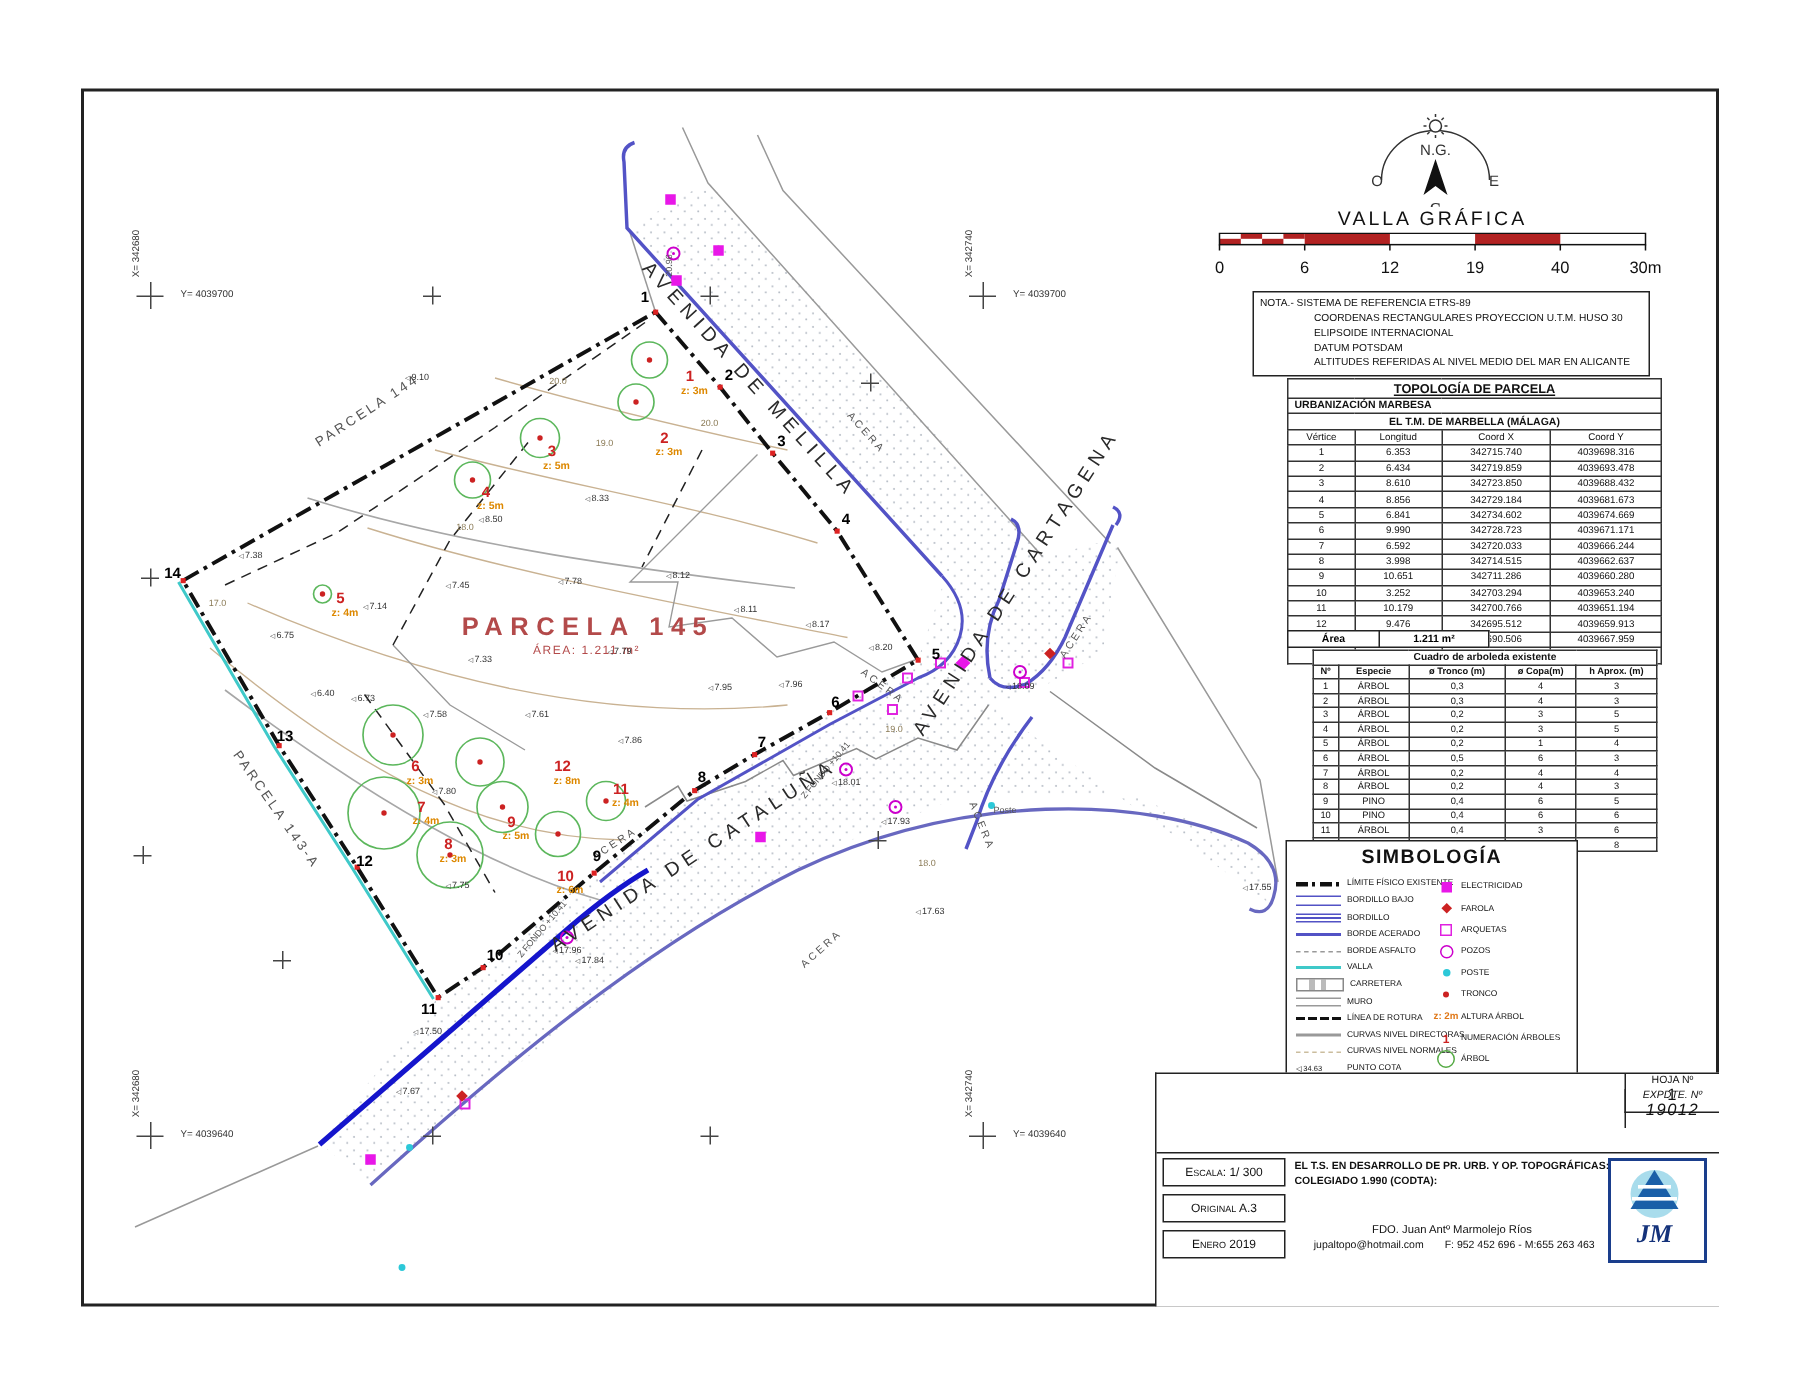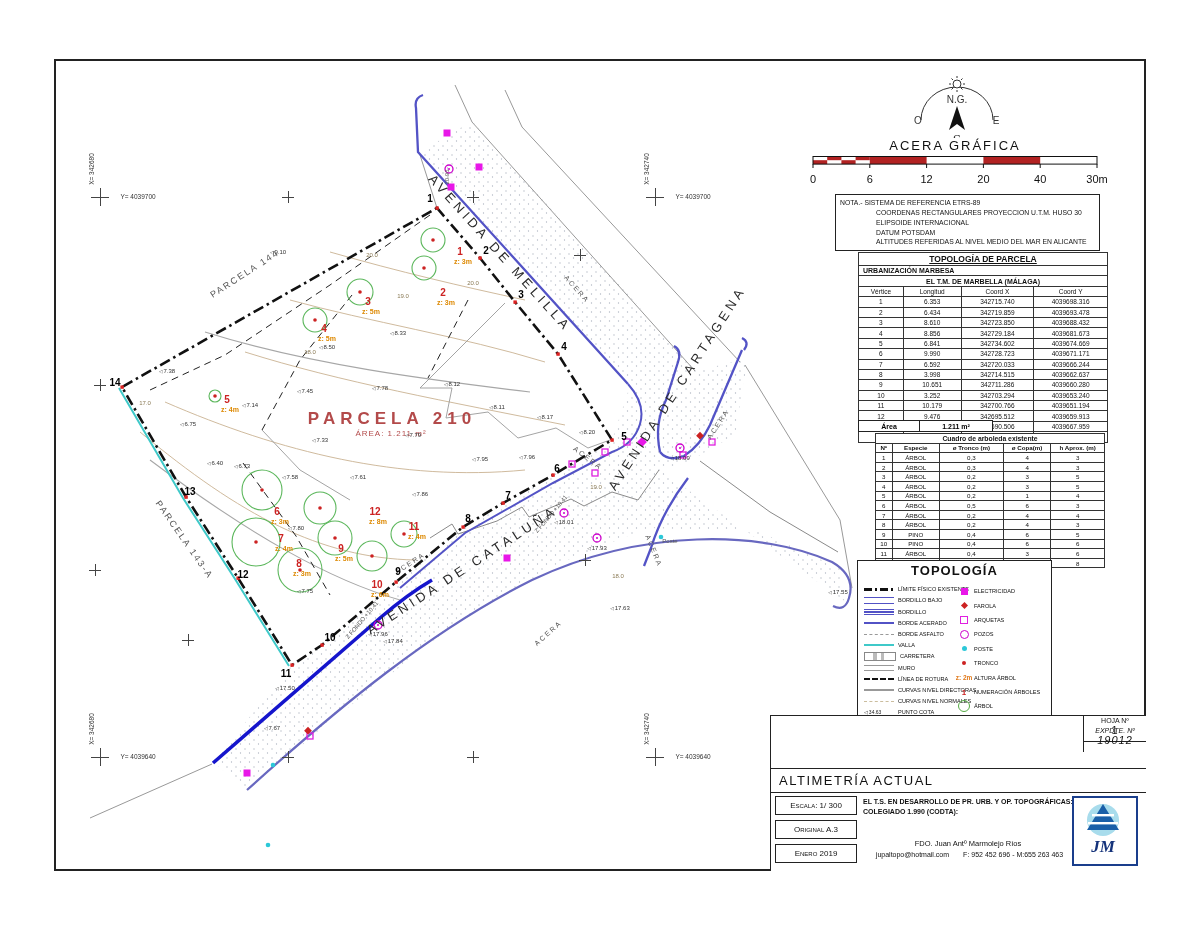--- a/index.html
+++ b/index.html
@@ -246,21 +246,21 @@
       </g>
     </g>
   </svg>
 
   <div id="map-overlay">
       <div class="m-label l-street" style="left: 500px; top: 253px; transform: translate(-50%, -50%) rotate(48deg);">AVENIDA DE MELILLA</div>
       <div class="m-label l-street" style="left: 677px; top: 388px; transform: translate(-50%, -50%) rotate(-57deg);">AVENIDA DE CARTAGENA</div>
       <div class="m-label l-street" style="left: 462px; top: 570px; transform: translate(-50%, -50%) rotate(-33deg);">AVENIDA DE CATALUÑA</div>
       <div class="m-label l-parcel" style="left: 245px; top: 274px; transform: translate(-50%, -50%) rotate(-33deg);">PARCELA 144</div>
       <div class="m-label l-parcel" style="left: 184px; top: 540px; transform: translate(-50%, -50%) rotate(55deg);">PARCELA 143-A</div>
-      <div class="m-label l-parcel145" style="left: 392px; top: 418px; transform: translate(-50%, -50%) rotate(0deg);">PARCELA 210</div>
+      <div class="m-label l-parcel145" style="left: 392px; top: 418px; transform: translate(-50%, -50%) rotate(0deg);">PARCELA 145</div>
       <div class="m-label l-area145" style="left: 391px; top: 434px; transform: translate(-50%, -50%) rotate(0deg);">ÁREA: 1.211 m²</div>
       <div class="m-label l-acera" style="left: 577px; top: 289px; transform: translate(-50%, -50%) rotate(48deg);">ACERA</div>
       <div class="m-label l-acera" style="left: 588px; top: 458px; transform: translate(-50%, -50%) rotate(37deg);">ACERA</div>
       <div class="m-label l-acera" style="left: 718px; top: 424px; transform: translate(-50%, -50%) rotate(-57deg);">ACERA</div>
       <div class="m-label l-acera" style="left: 654px; top: 551px; transform: translate(-50%, -50%) rotate(68deg);">ACERA</div>
       <div class="m-label l-acera" style="left: 410px; top: 563px; transform: translate(-50%, -50%) rotate(-33deg);">ACERA</div>
       <div class="m-label l-acera" style="left: 548px; top: 633px; transform: translate(-50%, -50%) rotate(-42deg);">ACERA</div>
       <div class="m-label l-zfondo" style="left: 551px; top: 514px; transform: translate(-50%, -50%) rotate(-50deg);">Z FONDO +10.41</div>
       <div class="m-label l-zfondo" style="left: 362px; top: 620px; transform: translate(-50%, -50%) rotate(-50deg);">Z FONDO +10.41</div>
       <div class="m-label l-misc" style="left: 670px; top: 541px; transform: translate(-50%, -50%) rotate(0deg);">Poste</div>
@@ -381,21 +381,21 @@
       </g>
       <polygon points="52,32 44,56 52,50 60,56" fill="#111"></polygon>
       <text id="c-ng" x="52" y="29" text-anchor="middle" font-size="10" fill="#333" font-family="Liberation Sans,sans-serif">N.G.</text>
       <text id="c-o" x="13" y="50" text-anchor="middle" font-size="10" fill="#333" font-family="Liberation Sans,sans-serif">O</text>
       <text id="c-e" x="91" y="50" text-anchor="middle" font-size="10" fill="#333" font-family="Liberation Sans,sans-serif">E</text>
       <text id="c-s" x="52" y="71" text-anchor="middle" font-size="15" fill="#333" font-family="Liberation Serif,serif">S</text>
     </svg>
   </div>
 
   <div id="scalebar" class="box">
-    <div class="sb-title">ACERA GRÁFICA</div>
+    <div class="sb-title">VALLA GRÁFICA</div>
     <svg width="300" height="13" viewBox="0 0 300 13">
       <rect x="8" y="4.2" width="14.2" height="3.9" fill="#b22222"></rect>
       <rect x="36.4" y="4.2" width="14.2" height="3.9" fill="#b22222"></rect>
       <rect x="22.2" y="0.5" width="14.2" height="3.7" fill="#b22222"></rect>
       <rect x="50.6" y="0.5" width="14.2" height="3.7" fill="#b22222"></rect>
       <rect x="64.8" y="0.5" width="56.8" height="7.6" fill="#b22222"></rect>
       <rect x="178.4" y="0.5" width="56.8" height="7.6" fill="#b22222"></rect>
       <rect x="8" y="0.5" width="284" height="7.6" fill="none" stroke="#111" stroke-width="1"></rect>
       <g stroke="#111" stroke-width="1">
         <line x1="8" y1="8" x2="8" y2="12"></line>
@@ -403,21 +403,21 @@
         <line x1="121.6" y1="8" x2="121.6" y2="12"></line>
           <line x1="178.4" y1="8" x2="178.4" y2="12"></line>
         <line x1="235.2" y1="8" x2="235.2" y2="12"></line>
           <line x1="292" y1="8" x2="292" y2="12"></line>
       </g>
     </svg>
     <div id="scale-ticks">
         <span style="left: 8px;">0</span>
         <span style="left: 64.8px;">6</span>
         <span style="left: 121.6px;">12</span>
-        <span style="left: 178.4px;">20</span>
+        <span style="left: 178.4px;">19</span>
         <span style="left: 235.2px;">40</span>
         <span style="left: 292px;">30m</span>
       </div>
   </div>
 
   <div id="nota" class="box">
       <div>NOTA.- SISTEMA DE REFERENCIA ETRS-89</div>
       <div class="indent">COORDENAS RECTANGULARES PROYECCION U.T.M. HUSO 30</div>
       <div class="indent">ELIPSOIDE  INTERNACIONAL</div>
       <div class="indent">DATUM POTSDAM</div>
@@ -649,21 +649,21 @@
             <td>PINO</td>
             <td>0,5</td>
             <td>8</td>
             <td>8</td>
           </tr>
         </tbody>
       </table>
     </div>
 
   <div id="simbologia" class="box">
-    <div class="sb-head">TOPOLOGÍA</div>
+    <div class="sb-head">SIMBOLOGÍA</div>
     <div id="leg-left" class="leg-col">
         <div class="leg-row">
           <span class="sym sym-limite"></span>
           <span class="lab">LÍMITE FÍSICO EXISTENTE</span>
         </div>
         <div class="leg-row">
           <span class="sym sym-bordillo-bajo"></span>
           <span class="lab">BORDILLO BAJO</span>
         </div>
         <div class="leg-row">
@@ -769,21 +769,20 @@
     <div class="tb-row1">
       <div class="tb-cell tb-hoja">
         <div class="lbl">HOJA Nº</div>
         <div class="val">1</div>
       </div>
       <div class="tb-cell tb-expdte">
         <div class="lbl">EXPDTE. Nº</div>
         <div class="val">19012</div>
       </div>
     </div>
-    <div class="tb-title">ALTIMETRÍA ACTUAL</div>
     <div class="tb-bottom">
       <div class="tb-small" style="top:3px">Escala: 1/ 300</div>
       <div class="tb-small" style="top:27px">Original A.3</div>
       <div class="tb-small" style="top:51px">Enero 2019</div>
       <div class="tb-cert">
         <div>EL T.S. EN DESARROLLO DE PR. URB. Y OP. TOPOGRÁFICAS:</div>
         <div>COLEGIADO 1.990 (CODTA):</div>
       </div>
       <div class="tb-fdo">FDO. Juan Antº Marmolejo Ríos</div>
       <div class="tb-contact">

